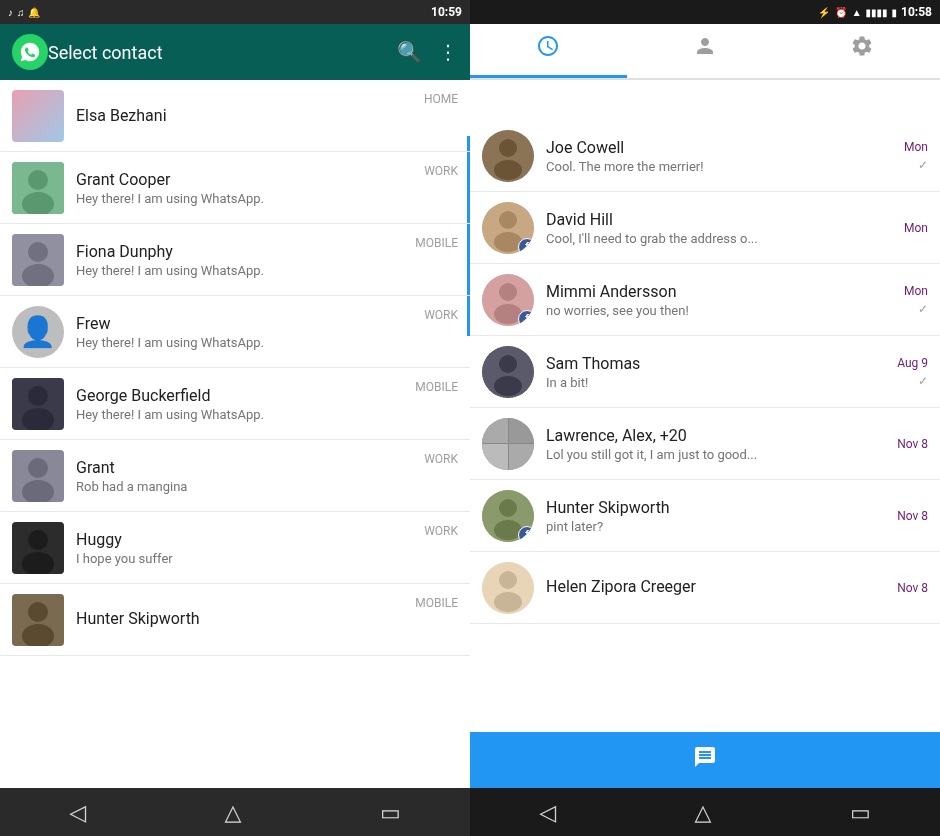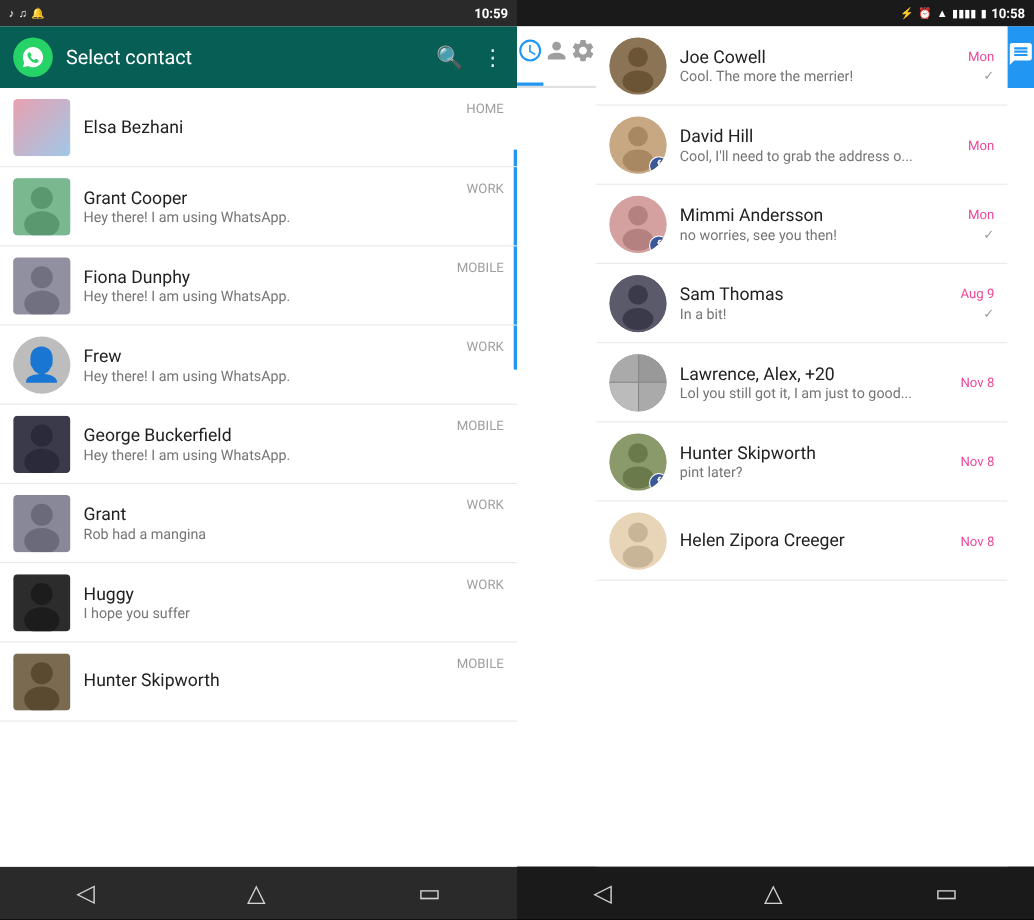--- a/index.html
+++ b/index.html
@@ -61,21 +61,21 @@
       flex-direction: column;
     }
 
     
     .left-header {
       background: #075e54;
       height: 56px;
       display: flex;
       align-items: center;
       padding: 0 12px;
-      gap: 12px;
+      gap: 0;
     }
     .whatsapp-logo {
       width: 36px;
       height: 36px;
       background: #25d366;
       border-radius: 50%;
       display: flex;
       align-items: center;
       justify-content: center;
       color: white;
@@ -162,20 +162,22 @@
     .avatar-person {
       color: #9e9e9e;
       font-size: 30px;
     }
 
     
     .right-panel {
       width: 470px;
       background: #fff;
       display: flex;
+      flex-direction: column;
+      gap: 40px;
     }
 
     
     .right-tabs {
       height: 56px;
       display: flex;
       align-items: flex-end;
       background: #fff;
       border-bottom: 2px solid #e0e0e0;
     }
@@ -259,21 +261,21 @@
     }
     .chat-meta {
       display: flex;
       flex-direction: column;
       align-items: flex-end;
       gap: 4px;
       min-width: 50px;
     }
     .chat-time {
       font-size: 12px;
-      color: #ec4899;
+      color: #701a75;
     }
     .chat-check {
       color: #9e9e9e;
       font-size: 12px;
     }
 
     
     .avatar-joe { background: linear-gradient(135deg, #8B7355, #a0856a); }
 
     

